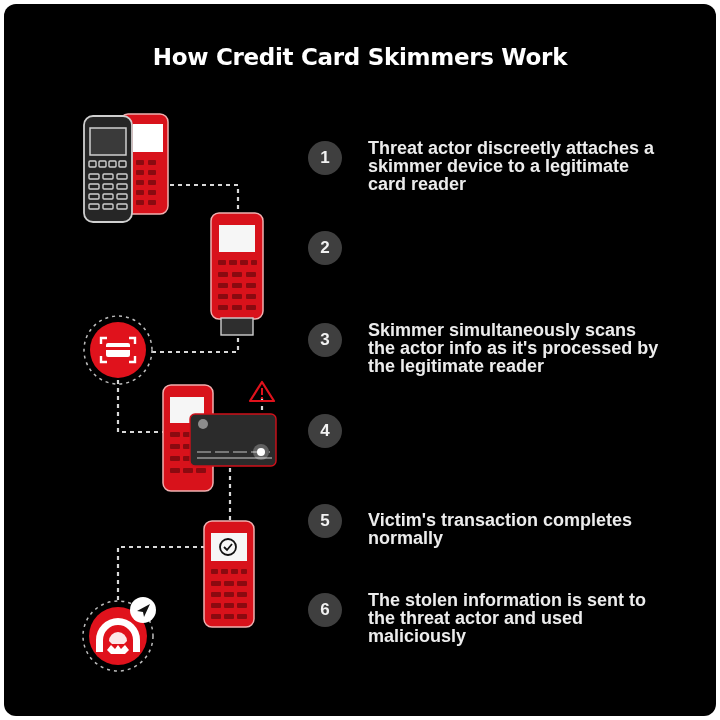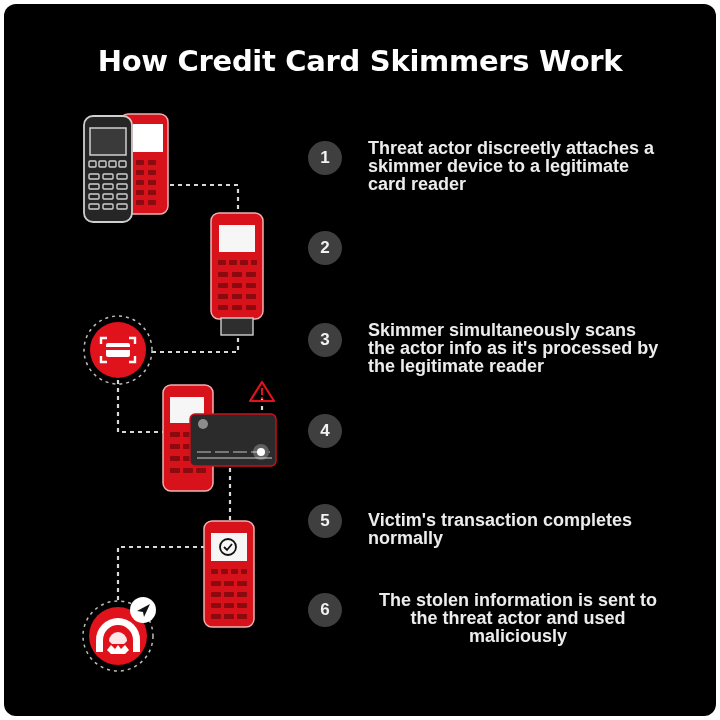--- a/index.html
+++ b/index.html
@@ -7,21 +7,21 @@
       width: 720px; height: 720px; background: #ffffff;
       position: relative; overflow: hidden;
       font-family: "DejaVu Sans", sans-serif;
     }
     .panel {
       position: absolute; left: 4px; top: 4px; width: 712px; height: 712px;
       background: #000000; border-radius: 12px; overflow: hidden;
     }
     .title {
       position: absolute; left: 0; top: 44px; width: 720px; text-align: center;
-      color: #ffffff; font-size: 29px; font-weight: bold; letter-spacing: -0.3px;
+      color: #ffffff; font-size: 23px; font-weight: bold; letter-spacing: -0.3px;
       font-family: "DejaVu Sans", sans-serif;
     }
     .illus { position: absolute; left: 0; top: 0; width: 720px; height: 720px; }
     .step {
       position: absolute; left: 308px; width: 360px; height: 50px;
     }
     .badge {
       position: absolute; left: 0; width: 34px; height: 34px; border-radius: 50%;
       background: #3f3f3f; color: #f2f2f2; font-weight: bold; font-size: 17px;
       display: flex; align-items: center; justify-content: center;
@@ -200,14 +200,14 @@
 </div>
 <div class="step" style="top:413px;">
   <div class="badge" style="top:1px;">4</div>
 </div>
 <div class="step" style="top:503px;">
   <div class="badge" style="top:1px;">5</div>
   <div class="step-text" style="top:8px;">Victim's transaction completes normally</div>
 </div>
 <div class="step" style="top:592px;">
   <div class="badge" style="top:1px;">6</div>
-  <div class="step-text" style="top:-1px;text-align:center;">The stolen information is sent to the threat actor and used maliciously</div>
+  <div class="step-text" style="top:-1px;">The stolen information is sent to the threat actor and used maliciously</div>
 </div>
 
 </body></html>

